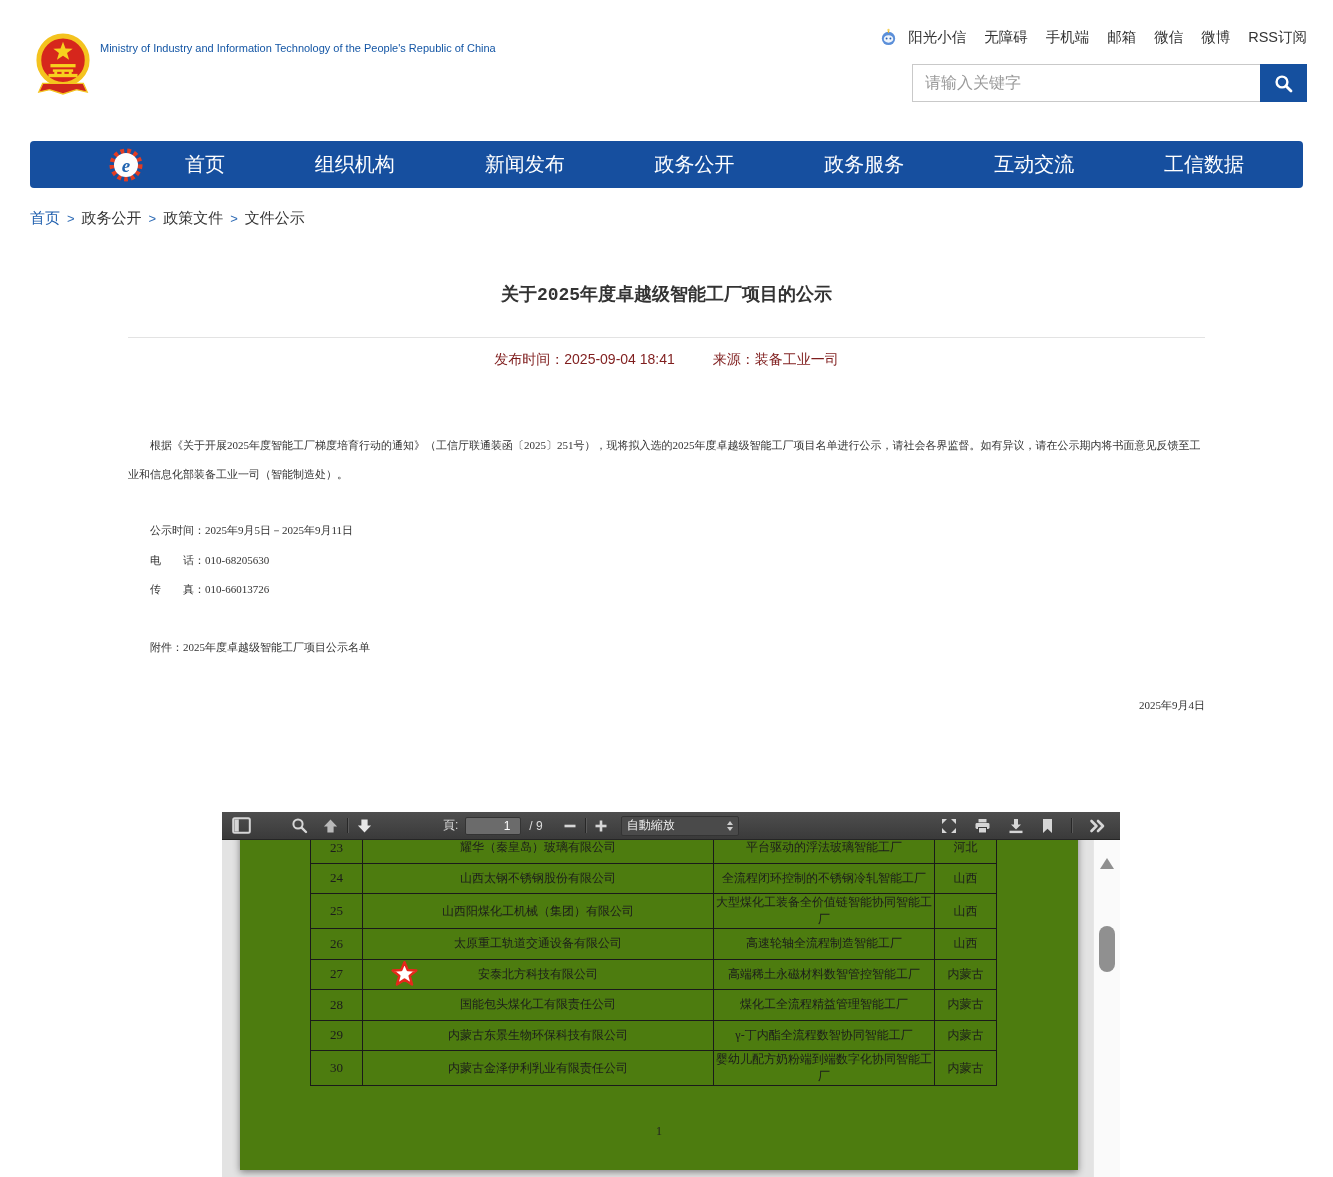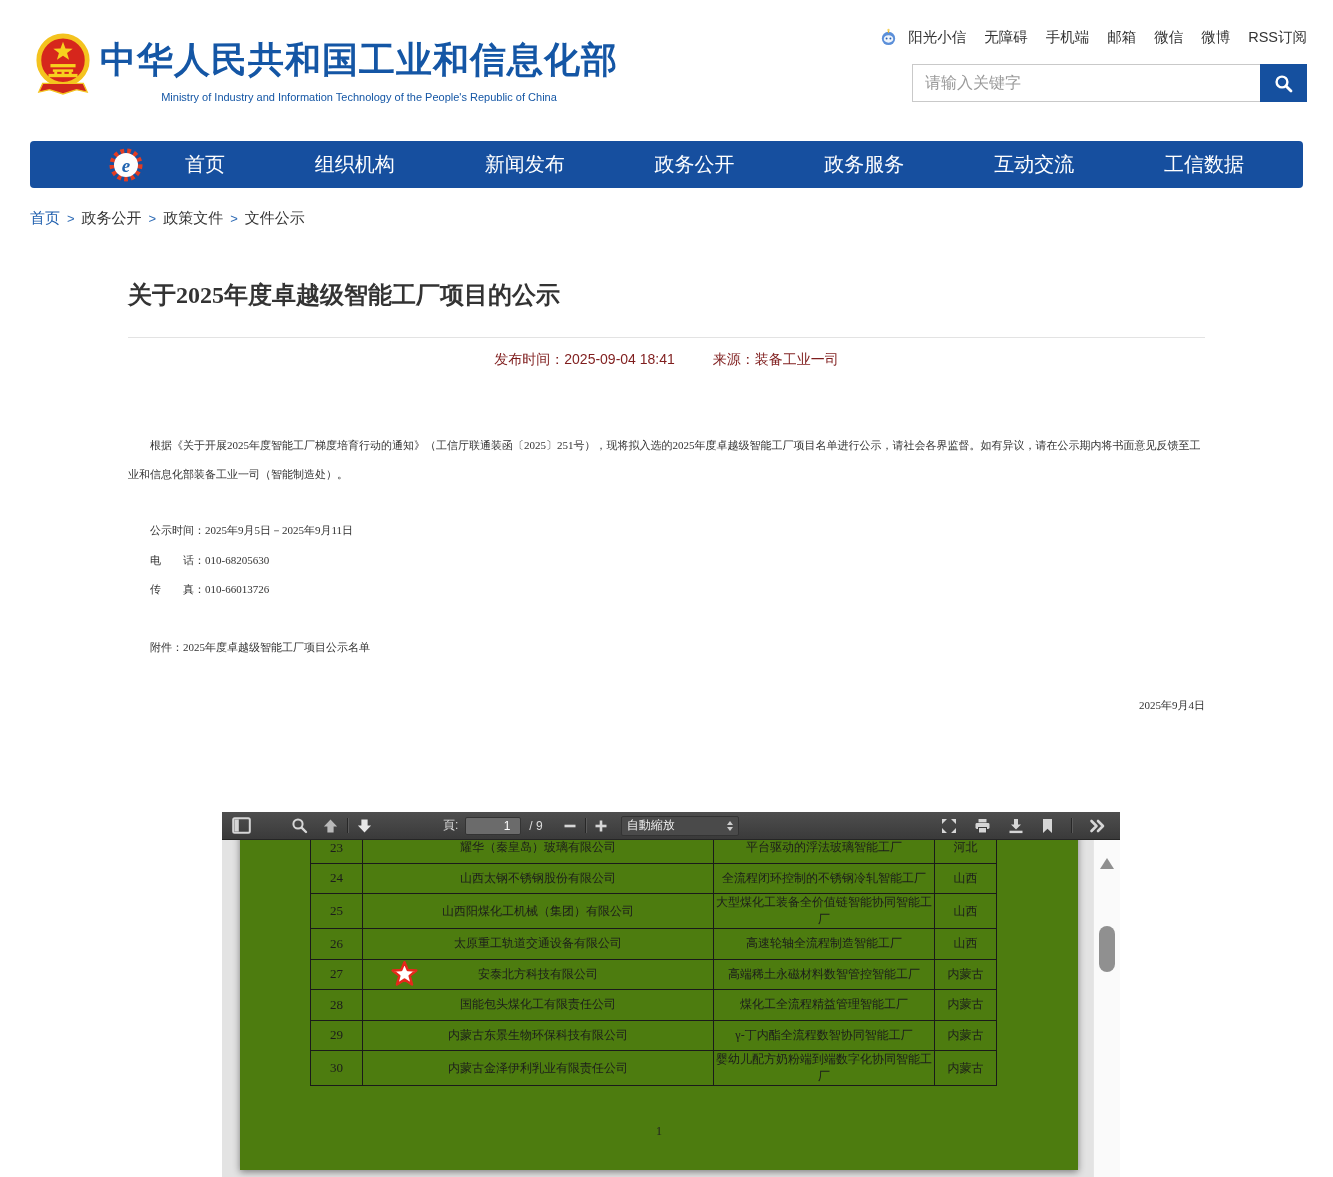--- a/index.html
+++ b/index.html
@@ -31,21 +31,21 @@
   .nav-item { color:#fff; font-size:20px; white-space:nowrap; }
 
   
   .breadcrumb { position:absolute; left:30px; top:209px; display:flex; align-items:center; gap:7px; font-size:15px; }
   .crumb { color:#333; }
   .crumb-home { color:#1f5fae; }
   .bc-sep { color:#2f6cb6; font-size:13px; }
 
   
   .article { position:absolute; left:128px; top:278px; width:1077px; }
-  .article-title { font-size:24px; font-weight:bold; color:#333; line-height:34px; font-family:Liberation Serif, serif; }
+  .article-title { text-align:center; font-size:18px; font-weight:bold; color:#333; line-height:34px; font-family:Liberation Mono, monospace; }
   .article-hr { border:none; border-top:1px solid #e3e3e3; margin-top:25px; }
   .article-meta { text-align:center; margin-top:13px; font-size:14px; color:#7f1d1d; }
   .article-meta span + span { margin-left:34px; }
   .article-body { font-family:"Liberation Serif","DejaVu Serif",serif; font-size:11px; color:#333; }
   .para { margin-top:62px; line-height:29px; text-indent:2em; }
   .bodyline { padding-left:2em; line-height:29.5px; }
   .bodyline.first { margin-top:27px; }
   .attach-line { padding-left:2em; margin-top:28px; line-height:29px; }
   .sig-block { margin-top:28px; text-align:right; line-height:30px; }
 
@@ -92,21 +92,20 @@
   <rect x="17" y="33" width="26" height="3.4" fill="#f7d01e"></rect>
   <rect x="19.5" y="38.5" width="21" height="2.6" fill="#f7d01e"></rect>
   <rect x="15" y="43.2" width="30" height="3.4" fill="#f7d01e"></rect>
   <rect x="21" y="40.5" width="3" height="3" fill="#f7d01e"></rect>
   <rect x="28.5" y="40.5" width="3" height="3" fill="#f7d01e"></rect>
   <rect x="36" y="40.5" width="3" height="3" fill="#f7d01e"></rect>
   <path d="M9 53 L51 53 L55 62 L44 59.5 L30 64 L16 59.5 L5 62 Z" fill="#cf261c" stroke="#f4c31f" stroke-width="1.4"></path>
 </svg>
 
 <div class="site-title-block">
-  <div class="site-title">中华人民共和国工业和信息化部</div>
   <div class="site-subtitle">Ministry of Industry and Information Technology of the People's Republic of China</div>
 </div>
 
 <div class="quick-links" id="quick-links">
   <svg class="robot-icon" viewBox="0 0 20 20">
     <circle cx="10" cy="11" r="7" fill="#5b8fd9"></circle>
     <ellipse cx="10" cy="11.5" rx="5" ry="4" fill="#eef4fc"></ellipse>
     <circle cx="8" cy="11" r="1" fill="#2a5fb0"></circle>
     <circle cx="12" cy="11" r="1" fill="#2a5fb0"></circle>
     <rect x="9.3" y="2" width="1.4" height="3" fill="#f0b429"></rect>

